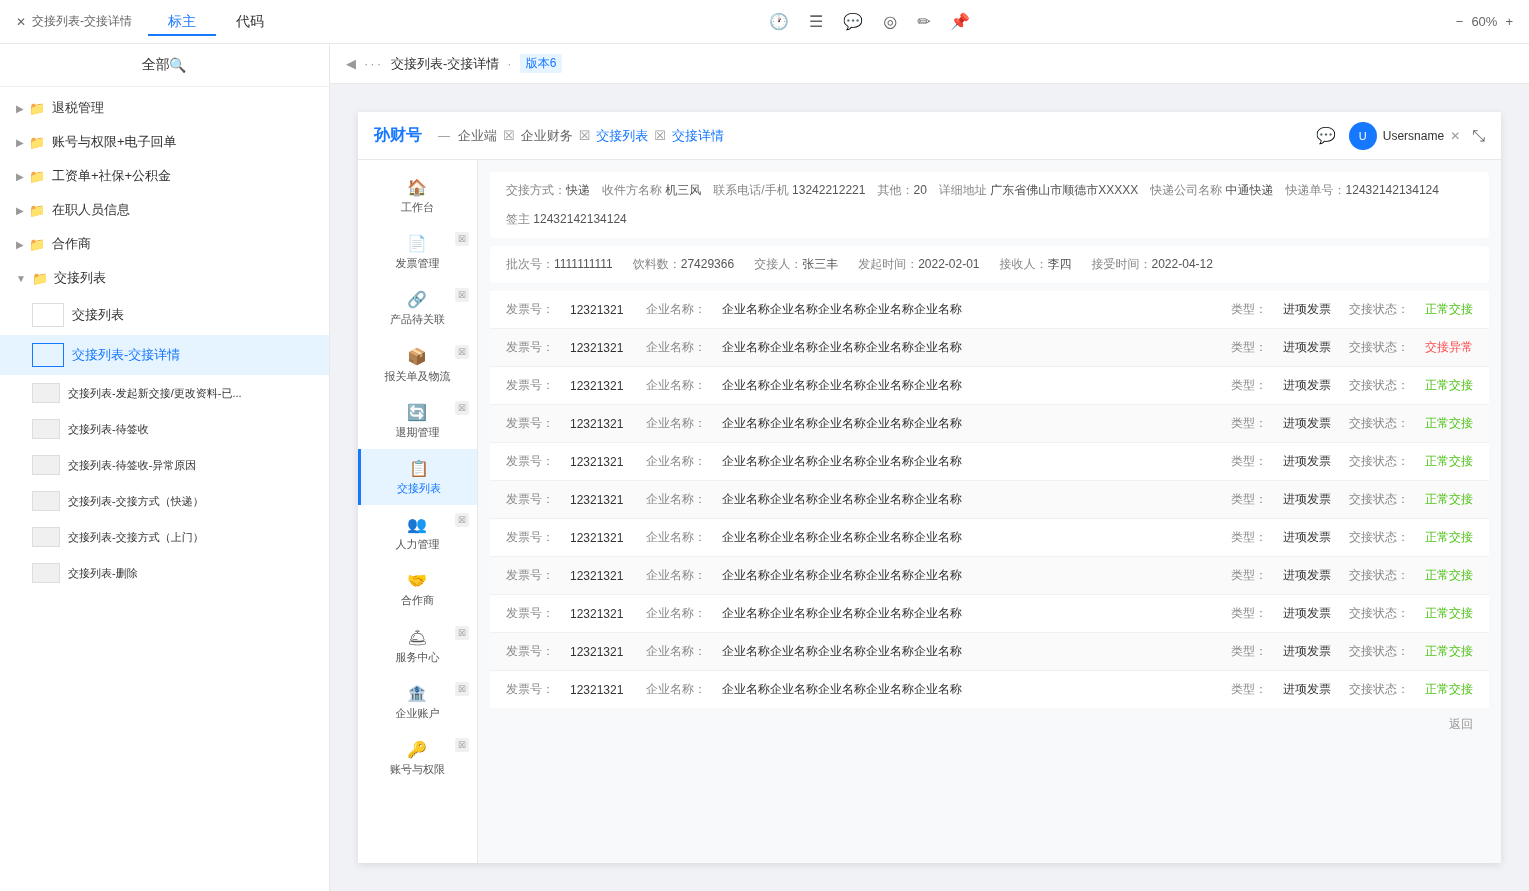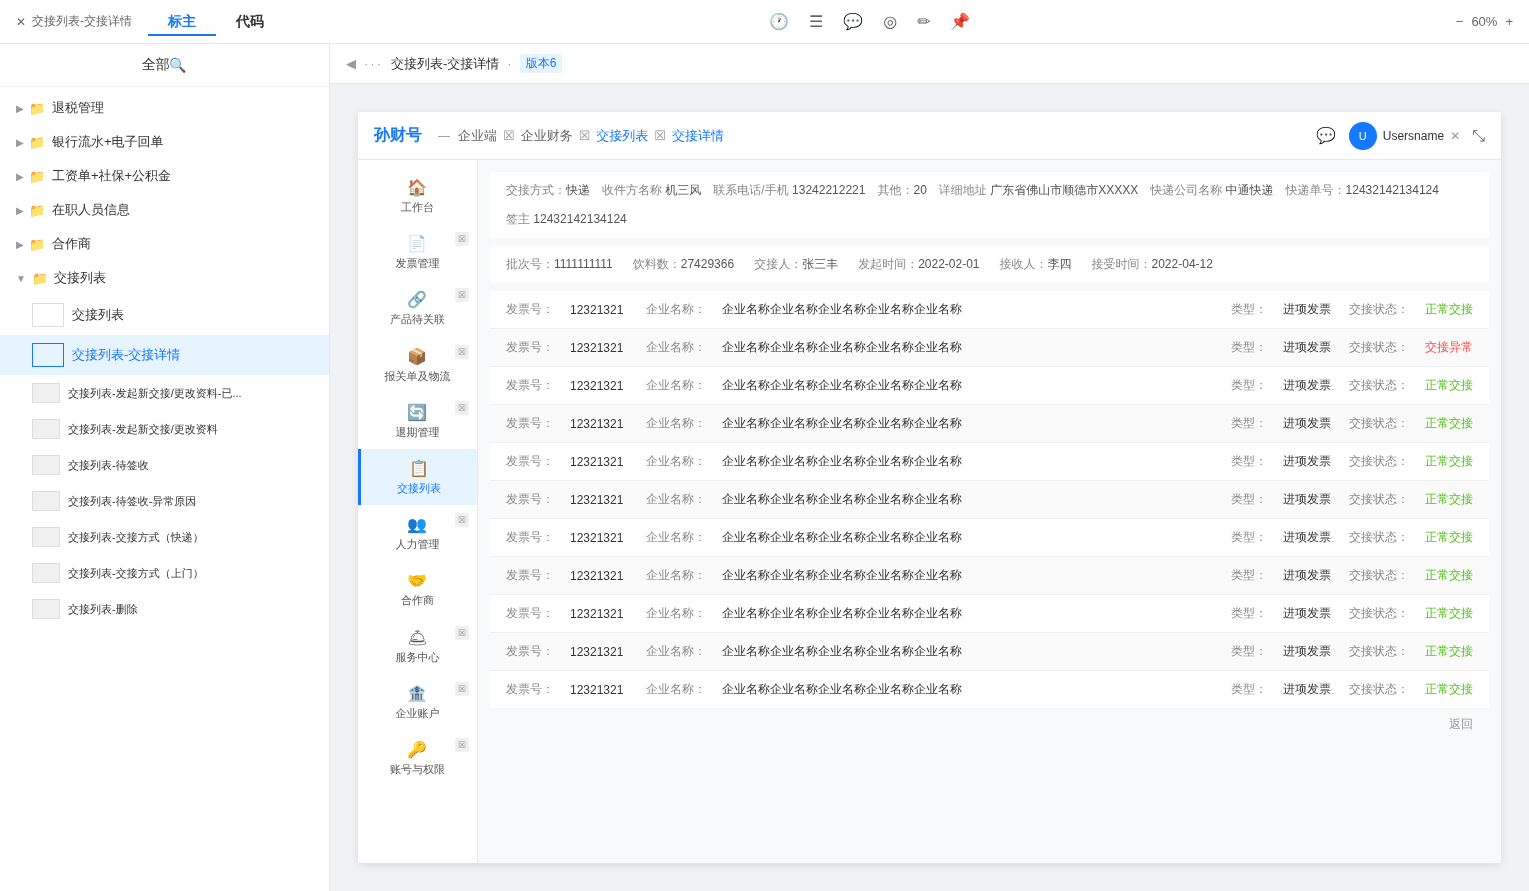--- a/index.html
+++ b/index.html
@@ -3,21 +3,21 @@
   <meta charset="utf-8">
   <style>
     * { box-sizing: border-box; margin: 0; padding: 0; }
     body { font-family: 'PingFang SC', 'Microsoft YaHei', sans-serif; font-size: 12px; background: #f0f2f5; color: #333; display: flex; flex-direction: column; height: 891px; overflow: hidden; }
 
     
     .top-bar { height: 44px; background: #fff; display: flex; align-items: center; padding: 0 16px; border-bottom: 1px solid #e8e8e8; gap: 16px; }
     .top-bar-left { display: flex; align-items: center; gap: 8px; }
     .close-icon-area { display: flex; align-items: center; gap: 6px; color: #666; cursor: pointer; }
     .tab-area { display: flex; align-items: center; gap: 0; }
-    .tab-item { padding: 0 20px; height: 29px; display: flex; align-items: center; font-size: 14px; cursor: pointer; color: #333; position: relative; font-weight: bold; }
+    .tab-item { padding: 0 20px; height: 29px; display: flex; align-items: center; font-size: 14px; cursor: pointer; color: #333; position: relative; }
     .tab-item.active { color: #1677ff; }
     .tab-item.active::after { content: ''; position: absolute; bottom: 0; left: 0; right: 0; height: 2px; background: #1677ff; }
     .top-bar-center { flex: 1; display: flex; justify-content: center; align-items: center; gap: 20px; color: #666; }
     .top-bar-center span { cursor: pointer; font-size: 16px; }
     .top-bar-right { display: flex; align-items: center; gap: 8px; color: #666; font-size: 13px; }
 
     
     .main-layout { display: flex; flex: 1; overflow: hidden; }
 
     
@@ -124,21 +124,21 @@
           <span style="font-size:10px;color:#999">▶</span>
           <span>📁</span>
           <span>退税管理</span>
         </div>
       </div>
 
       <div class="sidebar-group">
         <div class="sidebar-group-header">
           <span style="font-size:10px;color:#999">▶</span>
           <span>📁</span>
-          <span>银行流水+电子回单</span>
+          <span>账号与权限+电子回单</span>
         </div>
       </div>
 
       <div class="sidebar-group">
         <div class="sidebar-group-header">
           <span style="font-size:10px;color:#999">▶</span>
           <span>📁</span>
           <span>工资单+社保+公积金</span>
         </div>
       </div>
@@ -170,24 +170,20 @@
           <div class="page-thumb"></div>
           <span>交接列表</span>
         </div>
         <div class="sidebar-item active">
           <div class="page-thumb" style="background:#e6f4ff;border-color:#1677ff"></div>
           <span>交接列表-交接详情</span>
         </div>
         <div class="sidebar-item">
           <div class="page-thumb-small"></div>
           <span style="font-size:11px">交接列表-发起新交接/更改资料-已...</span>
-        </div>
-        <div class="sidebar-item">
-          <div class="page-thumb-small"></div>
-          <span style="font-size:11px">交接列表-发起新交接/更改资料</span>
         </div>
         <div class="sidebar-item">
           <div class="page-thumb-small"></div>
           <span style="font-size:11px">交接列表-待签收</span>
         </div>
         <div class="sidebar-item">
           <div class="page-thumb-small"></div>
           <span style="font-size:11px">交接列表-待签收-异常原因</span>
         </div>
         <div class="sidebar-item">

